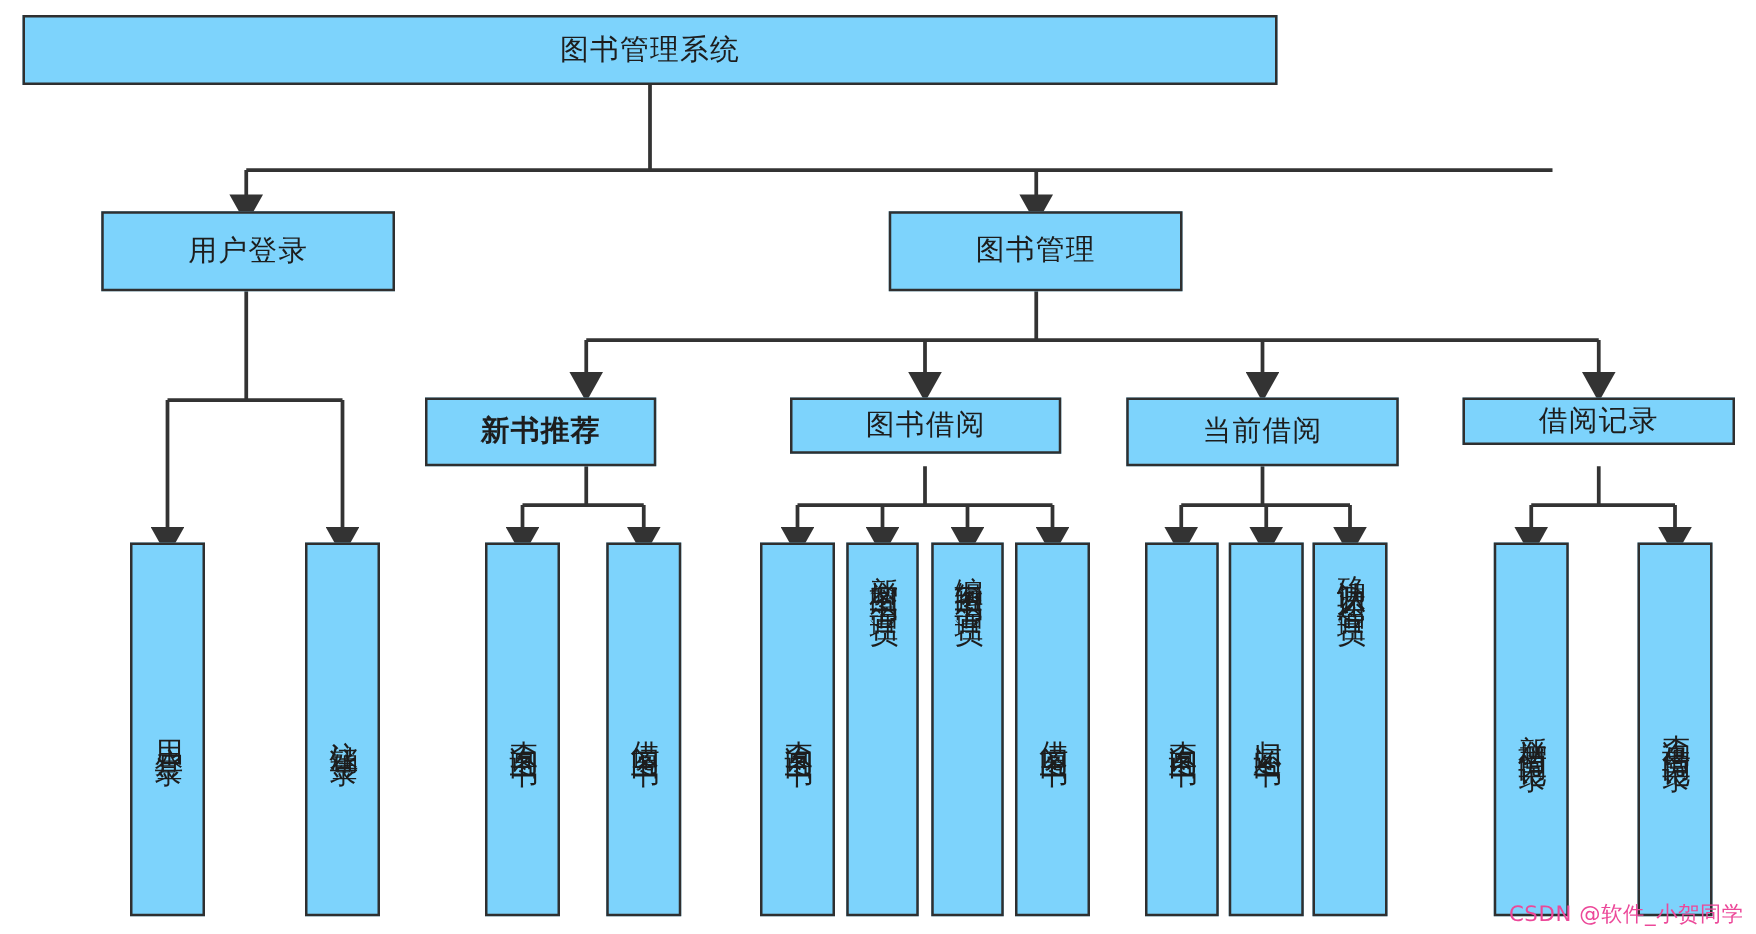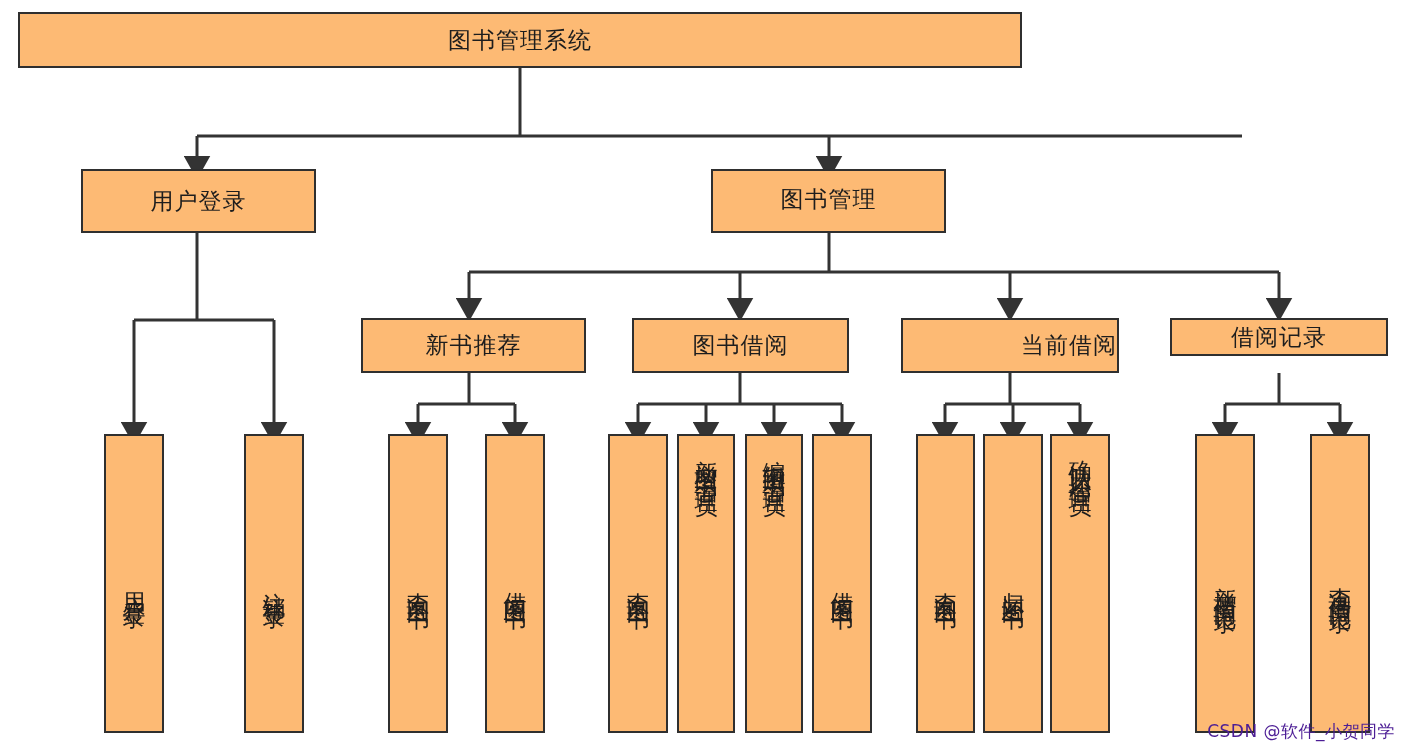--- a/index.html
+++ b/index.html
@@ -22,21 +22,21 @@
   svg.diagram-canvas {
     position: absolute;
     left: 0;
     top: 0;
     width: 1405px;
     height: 747px;
   }
   .node-box {
     position: absolute;
     box-sizing: border-box;
-    background: #fdba74;
+    background: #7dd3fc;
     border: 2px solid #2f2f2f;
     display: flex;
     align-items: center;
     justify-content: center;
     overflow: hidden;
   }
   .node-label-h {
     font-size: 23px;
     color: #1d1d1d;
     letter-spacing: 1px;
@@ -60,21 +60,21 @@
   }
   .leaf-box.center-v {
     align-items: center;
     padding-top: 0;
   }
   .watermark {
     position: absolute;
     right: 10px;
     bottom: 4px;
     font-size: 17px;
-    color: #4c1d95;
+    color: #ec4899;
     white-space: nowrap;
     letter-spacing: 0.5px;
   }
 </style>
 </head>
 <body>
 
 <div id="diagram-root">
 
   <svg class="diagram-canvas" viewBox="0 0 1405 747">
@@ -132,29 +132,29 @@
   </div>
 
   <div class="node-box" style="left:81px; top:169px; width:235px; height:64px;">
     <span class="node-label-h">用户登录</span>
   </div>
 
   <div class="node-box" style="left:711px; top:169px; width:235px; height:64px;font-family:Liberation Mono, monospace;">
     <span class="node-label-h">图书管理</span>
   </div>
 
-  <div class="node-box" style="left:361px; top:318px; width:225px; height:55px;">
+  <div class="node-box" style="left:340px; top:318px; width:185px; height:55px;font-weight:bold;">
     <span class="node-label-h">新书推荐</span>
   </div>
 
-  <div class="node-box" style="left:632px; top:318px; width:217px; height:55px;">
+  <div class="node-box" style="left:632px; top:318px; width:217px; height:45px;">
     <span class="node-label-h">图书借阅</span>
   </div>
 
-  <div class="node-box" style="left:901px; top:318px; width:218px; height:55px;justify-content:flex-end;">
+  <div class="node-box" style="left:901px; top:318px; width:218px; height:55px;">
     <span class="node-label-h">当前借阅</span>
   </div>
 
   <div class="node-box" style="left:1170px; top:318px; width:218px; height:38px;">
     <span class="node-label-h">借阅记录</span>
   </div>
 
   <div class="node-box leaf-box center-v" style="left:104px; top:434px; width:60px; height:299px;">
     <span class="node-label-v">用户登录</span>
   </div>

